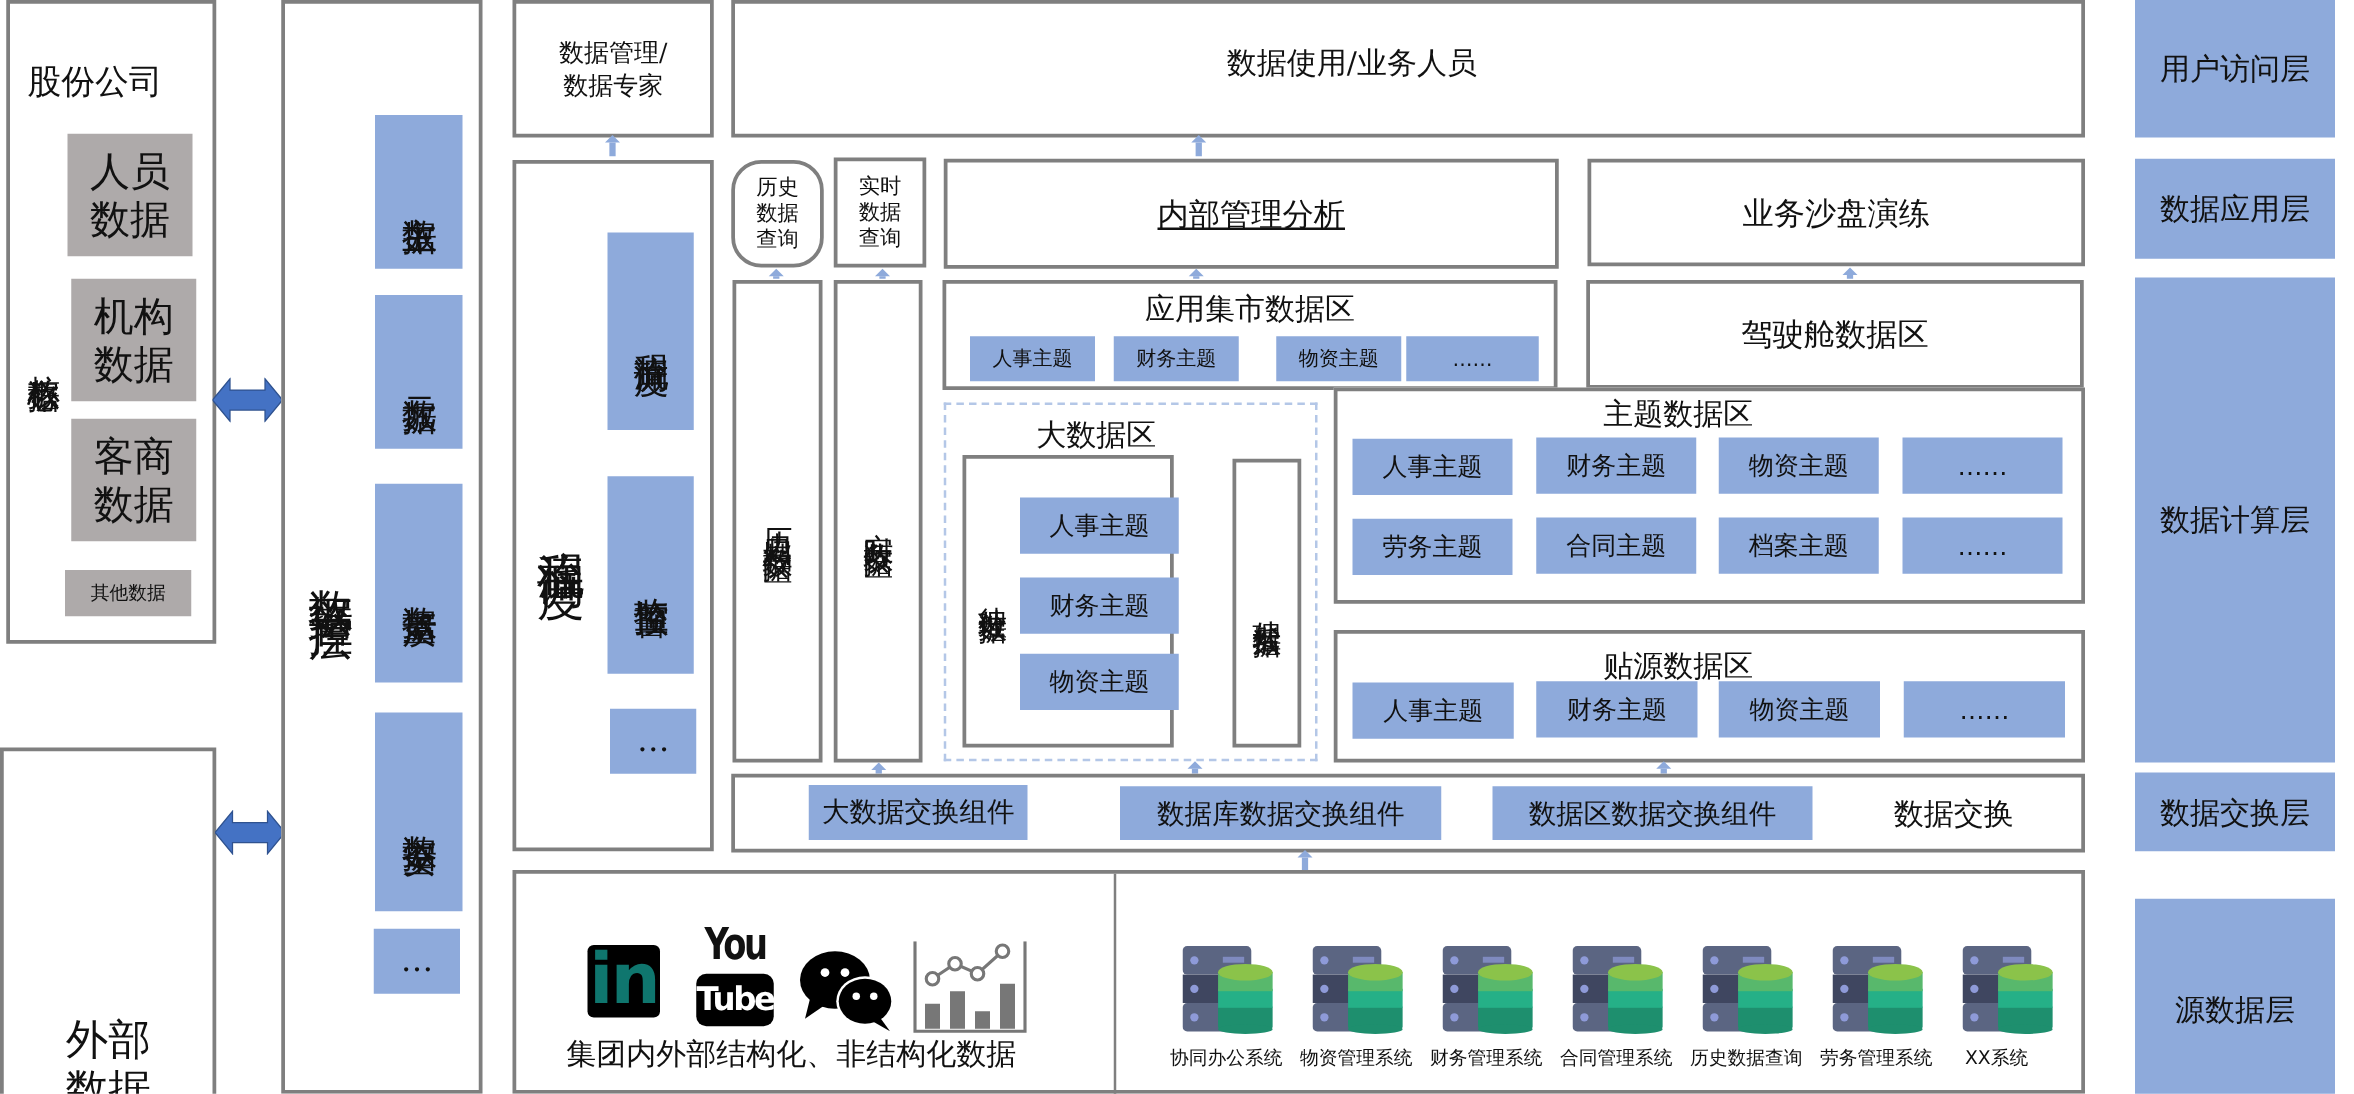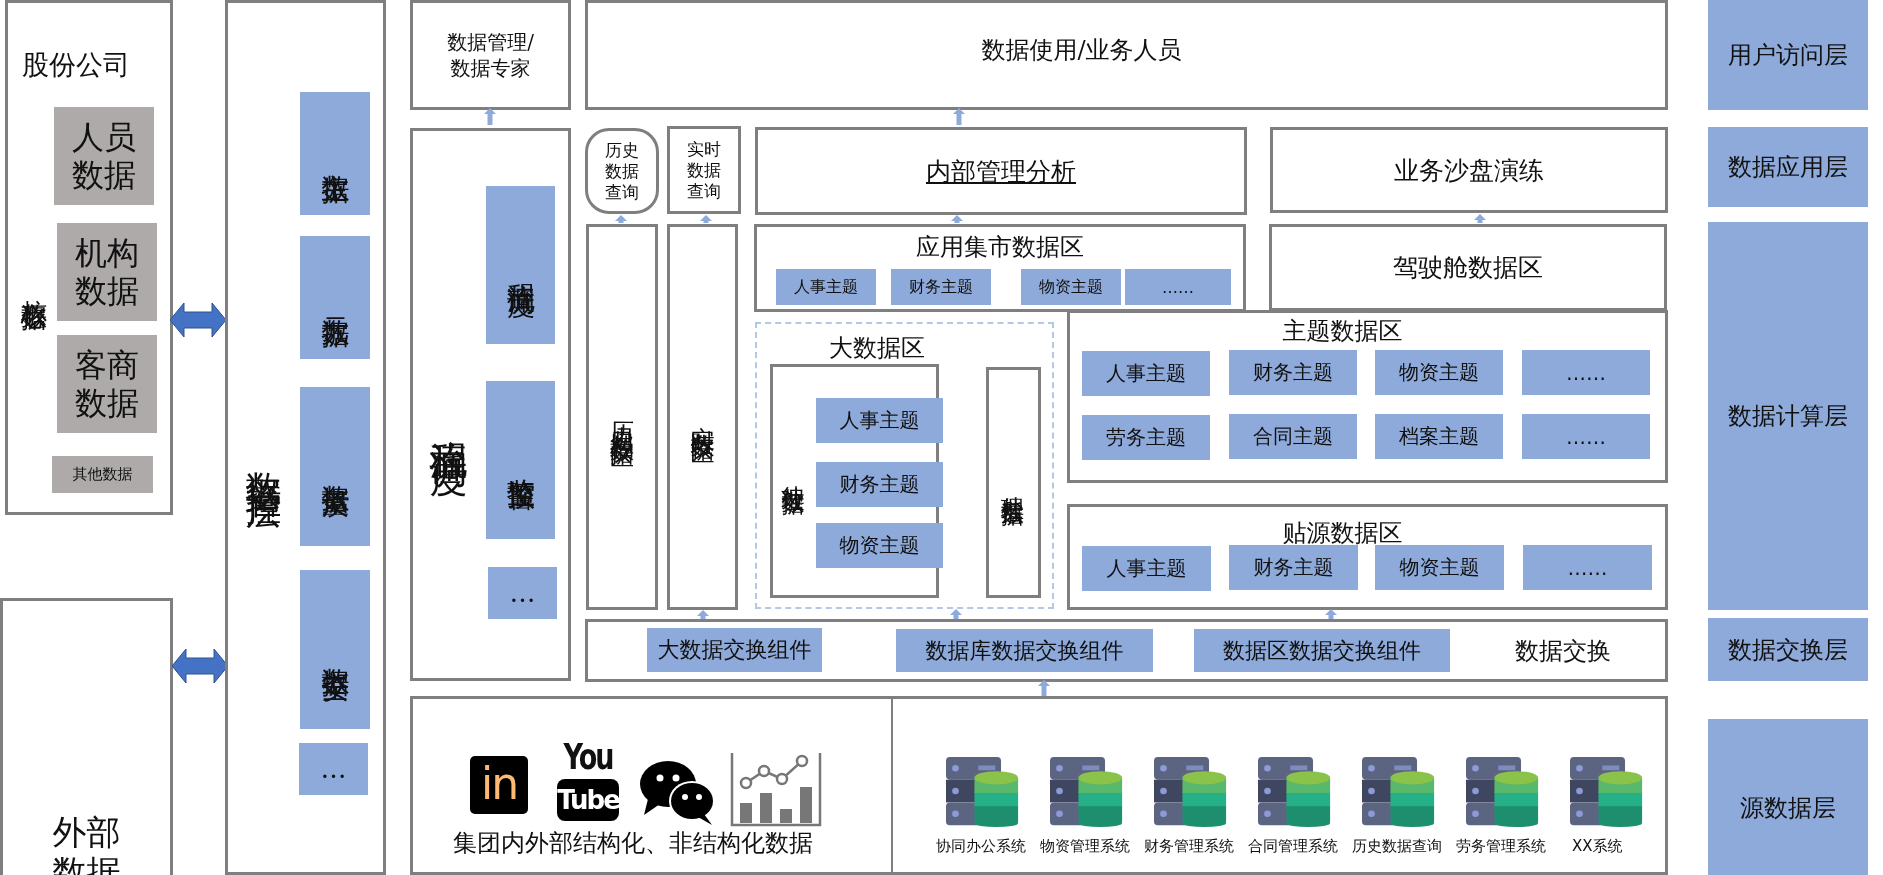--- a/index.html
+++ b/index.html
@@ -148,21 +148,21 @@
   <div class="abs blue c" style="left:308px;top:7px;width:257px;height:43px;font-size:22px;">数据库数据交换组件</div>
   <div class="abs blue c" style="left:606px;top:7px;width:256px;height:43px;font-size:22px;">数据区数据交换组件</div>
   <div class="abs c" style="left:895px;top:7px;width:160px;height:43px;font-size:24px;">数据交换</div>
 </div>
 <div class="arr-up" style="left:1037px;top:680px;width:14px;height:17px;"></div>
 
 <div class="abs box" style="left:410px;top:696px;width:1258px;height:179px;">
   <div class="abs" style="left:478px;top:0;width:2px;height:179px;background:#7f7f7f;"></div>
 
   <div class="abs c" style="left:57px;top:57px;width:58px;height:58px;background:#000;border-radius:5px;">
-    <span class="sans" style="color:#fdba74;font-weight:normal;font-size:44px;letter-spacing:-2px;margin-top:-4px;">in</span>
+    <span class="sans" style="color:#0f766e;font-weight:bold;font-size:56px;letter-spacing:-2px;margin-top:-4px;">in</span>
   </div>
 
   <div class="abs" style="left:144px;top:44px;width:62px;height:80px;">
     <div class="sans" style="font-weight:bold;font-size:27px;line-height:28px;text-align:center;letter-spacing:-2px;transform:scaleY(1.3);">You</div>
     <div class="c sans" style="background:#000;color:#fff;border-radius:8px;font-weight:bold;font-size:26px;height:42px;margin-top:8px;letter-spacing:-2px;">Tube</div>
   </div>
 
   <svg class="abs" style="left:225px;top:60px;" width="78" height="66" viewBox="0 0 78 66">
     <ellipse cx="30" cy="25" rx="28" ry="23" fill="#000"></ellipse>
     <polygon points="10,40 6,56 22,45" fill="#000"></polygon>

